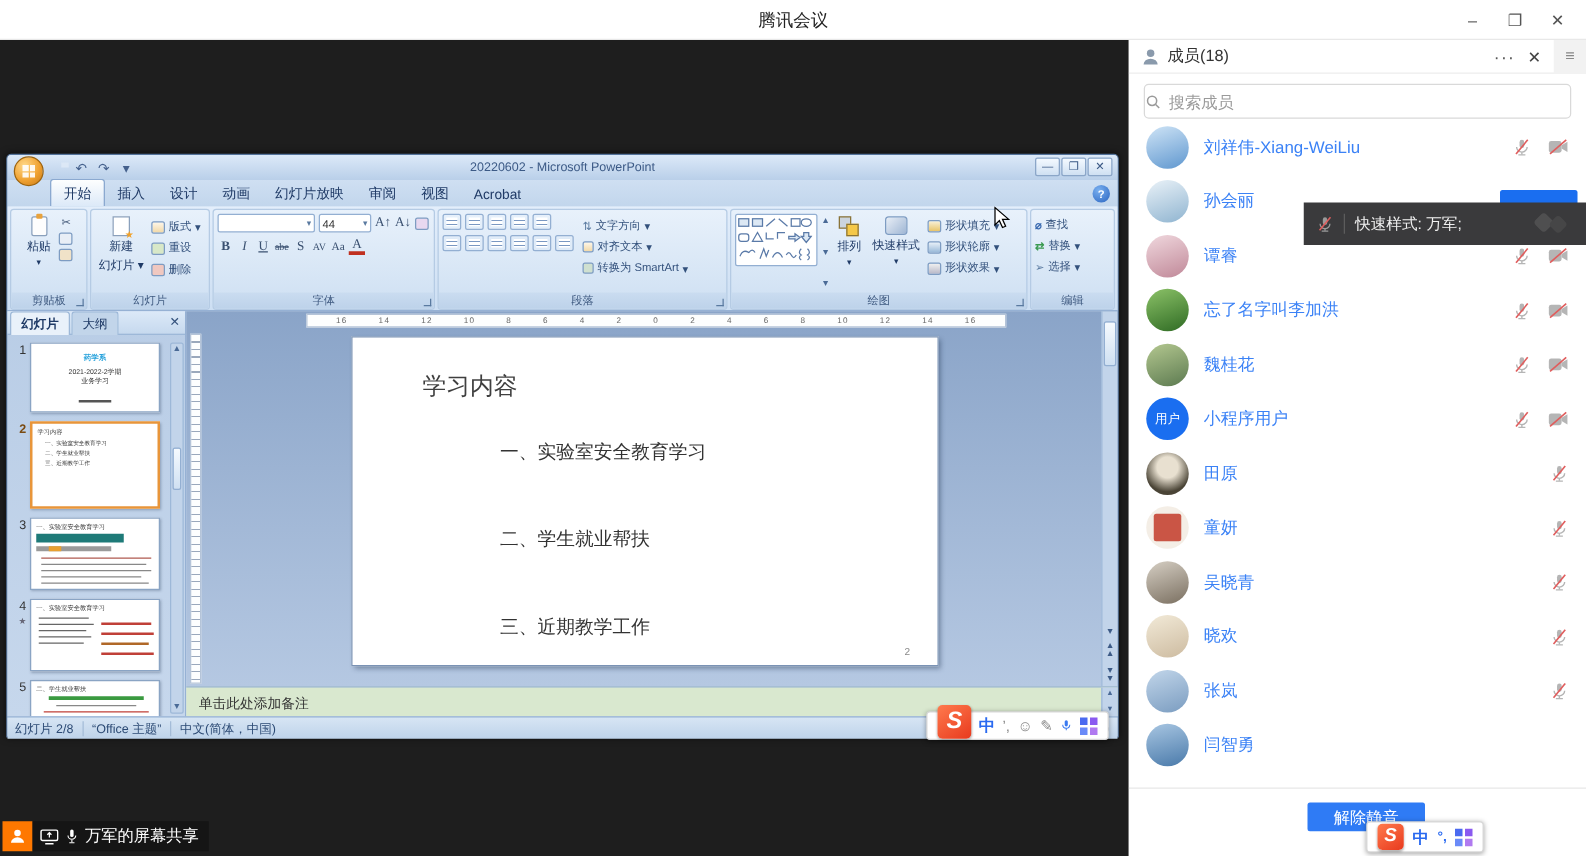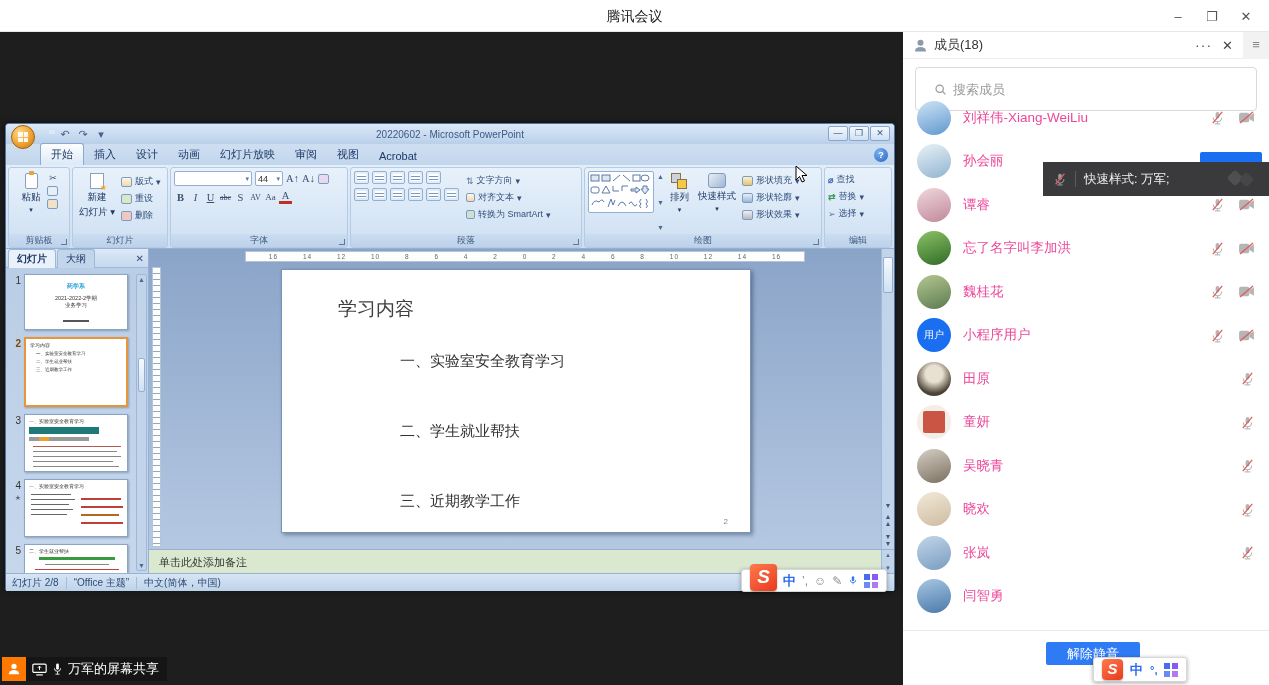--- a/index.html
+++ b/index.html
@@ -115,27 +115,27 @@
 
   
   .members { position:relative; flex:1; background:#fff; height:653px; overflow:hidden; }
   .m-header { height:27px; display:flex; align-items:center; padding-left:10px; border-bottom:1px solid #ededed; }
   .m-title { font-size:13px; color:#333; margin-left:6px; }
   .m-hbtns { margin-left:auto; display:flex; align-items:center; }
   .m-dots { color:#555; font-size:14px; letter-spacing:1px; padding:0 8px; }
   .m-x { color:#444; font-size:13px; padding:0 10px 0 2px; }
   .m-menu { width:26px; height:27px; background:#f2f2f2; color:#888; font-size:13px; text-align:center; line-height:26px; }
   .m-search { padding:8px 12px 6px; }
-  .m-search-box { height:44px; border:1px solid #d9d9d9; border-radius:4px; display:flex; align-items:center; padding:0 18px; gap:6px; }
+  .m-search-box { height:28px; border:1px solid #d9d9d9; border-radius:4px; display:flex; align-items:center; padding:0 0; gap:6px; }
   .m-search-box input { border:none; outline:none; flex:1; font-size:13px; color:#333; font-family:"Liberation Sans",sans-serif; }
   .m-search-box input::placeholder { color:#9a9a9a; }
   .m-list { position:absolute; top:64px; left:0; right:0; }
   .mrow { height:43.5px; display:flex; align-items:center; padding:0 14px; }
   .avatar { width:34px; height:34px; border-radius:50%; flex:none; display:flex; align-items:center; justify-content:center; overflow:hidden; }
-  .mname { margin-left:12px; font-size:13.5px; color:#ec4899; flex:1; white-space:nowrap; overflow:hidden; }
+  .mname { margin-left:12px; font-size:13.5px; color:#3b82f6; flex:1; white-space:nowrap; overflow:hidden; }
   .micons { display:flex; align-items:center; gap:13px; }
   .av1{background:linear-gradient(160deg,#cfe4f6,#5f97cf);} .av2{background:linear-gradient(160deg,#eaf2f8,#8fb4d0);}
   .av3{background:linear-gradient(160deg,#f0d8de,#c08898);} .av4{background:linear-gradient(160deg,#8cc268,#2f6b24);}
   .av5{background:linear-gradient(160deg,#b4c890,#5c7a50);} .av6{background:#1a6ef0;}
   .av6 span{color:#fff; font-size:10px;text-align:center;}
   .av7{background:radial-gradient(circle at 50% 35%,#e8e0d0 30%,#4a4436 70%);} .av8{background:#f4eee6; position:relative;}
   .av8:after{content:""; position:absolute; inset:6px; background:#c23a28; border-radius:2px; opacity:.85;}
   .av9{background:linear-gradient(160deg,#d6cfc4,#7a6f60);} .av10{background:linear-gradient(160deg,#f2ead8,#cdbba0);}
   .av11{background:linear-gradient(160deg,#c2d6ea,#7a9cc0);} .av12{background:linear-gradient(165deg,#a8c6e2,#4a7aaa);}
   .m-divider { position:absolute; left:0; right:0; top:598px; height:1px; background:#e8e8e8; }
@@ -248,21 +248,21 @@
             </div>
             <div class="glabel"><span>幻灯片</span></div>
           </div>
 
           <div class="rgroup" style="width:178px">
             <div class="gbody" style="flex-direction:column;gap:4px">
               <div style="display:flex;gap:3px;align-items:center">
                 <span class="fbox" style="width:78px">
                     <span style="margin-left:auto;font-size:7px;color:#5a7aa0">▾</span>
                   </span>
-                <span class="fbox" style="width:28px">
+                <span class="fbox" style="width:42px">
                     <span>44</span>
                     <span style="margin-left:auto;font-size:7px;color:#5a7aa0">▾</span>
                   </span>
                 <span class="fletter">A↑</span>
                 <span class="fletter">A↓</span>
                 <span class="chip" style="background:#e8d8f0"></span>
               </div>
               <div style="display:flex;gap:2px;align-items:center">
                 <span class="fletter" style="font-weight:bold">B</span>
                 <span class="fletter" style="font-style:italic">I</span>

